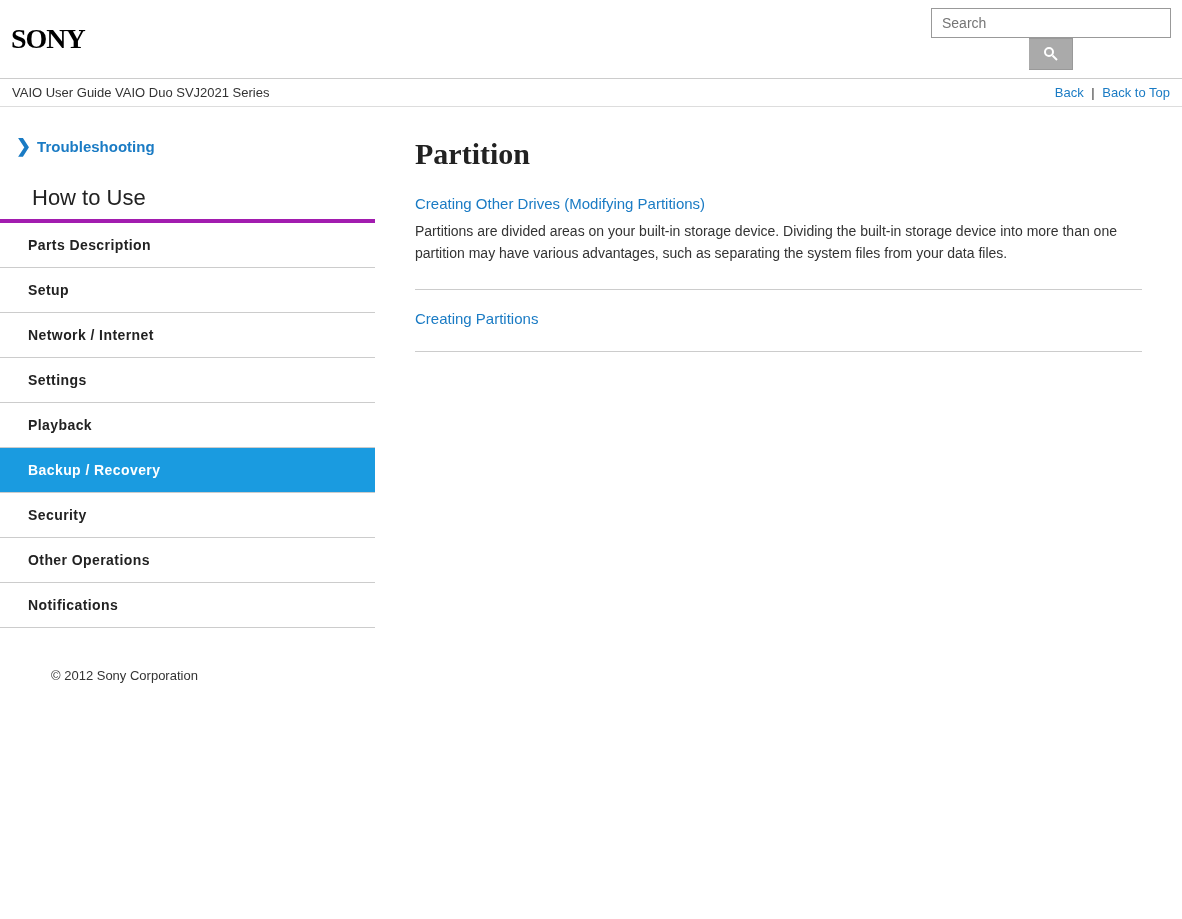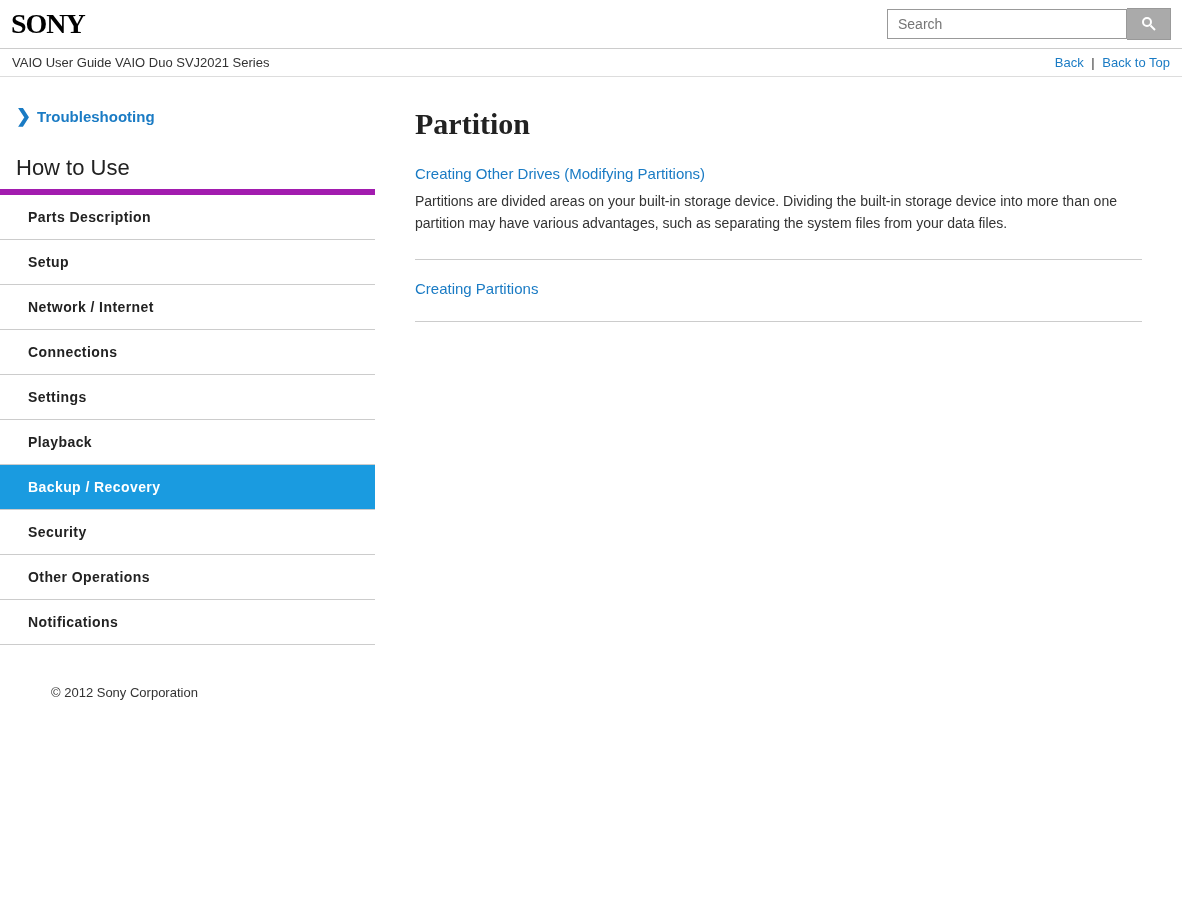--- a/index.html
+++ b/index.html
@@ -18,20 +18,21 @@
       font-size: 28px;
       font-weight: bold;
       letter-spacing: -1px;
       color: #000;
       font-family: 'Times New Roman', serif;
     }
     #search-area {
       display: flex;
       align-items: center;
       gap: 0;
+      flex-direction: column;
     }
     #search-input {
       width: 240px;
       padding: 6px 10px;
       border: 1px solid #999;
       font-size: 14px;
       color: #999;
       outline: none;
       background: #fff;
     }
@@ -92,22 +93,22 @@
     }
     #troubleshooting-link .arrow {
       color: #1a7bc4;
       font-size: 18px;
       font-weight: bold;
     }
     #how-to-use-heading {
       font-size: 22px;
       font-weight: normal;
       color: #222;
-      padding: 12px 16px 8px 16px;
-      border-bottom: 6px solid #a21caf;
+      padding: 12px 16px 8px 32px;
+      border-bottom: 4px solid #a21caf;
     }
     .sidebar-item {
       display: block;
       padding: 14px 16px 14px 28px;
       font-size: 14px;
       font-weight: bold;
       color: #222;
       border-bottom: 1px solid #ccc;
       cursor: pointer;
       letter-spacing: 0.03em;
@@ -192,21 +193,20 @@
   <div id="sidebar">
     <a id="troubleshooting-link" href="#">
       <span class="arrow">❯</span>
       <span>Troubleshooting</span>
     </a>
     <div id="how-to-use-heading">How to Use</div>
 
     <a class="sidebar-item" href="#">Parts Description</a>
     <a class="sidebar-item" href="#">Setup</a>
     <a class="sidebar-item" href="#">Network / Internet</a>
-    <a class="sidebar-item" href="#">Connections</a>
     <a class="sidebar-item" href="#">Settings</a>
     <a class="sidebar-item" href="#">Playback</a>
     <a class="sidebar-item active" href="#">Backup / Recovery</a>
     <a class="sidebar-item" href="#">Security</a>
     <a class="sidebar-item" href="#">Other Operations</a>
     <a class="sidebar-item" href="#">Notifications</a>
 
     <div id="copyright">© 2012 Sony Corporation</div>
   </div>
 

